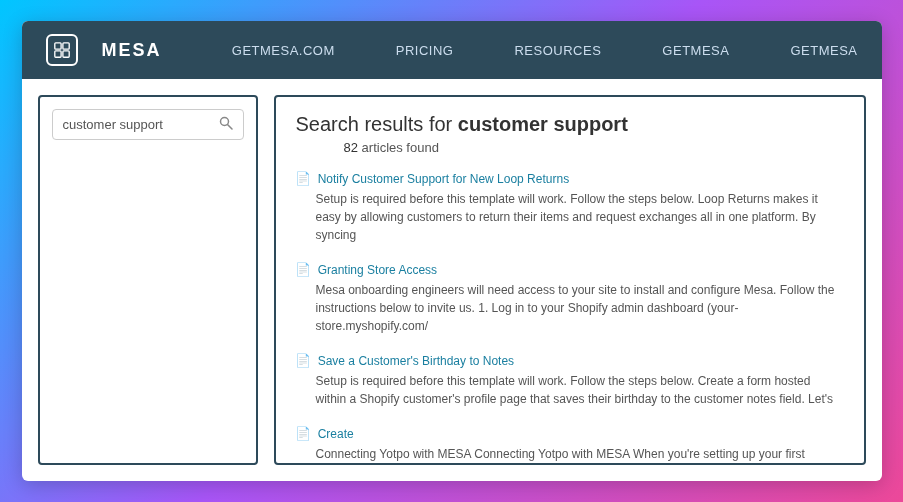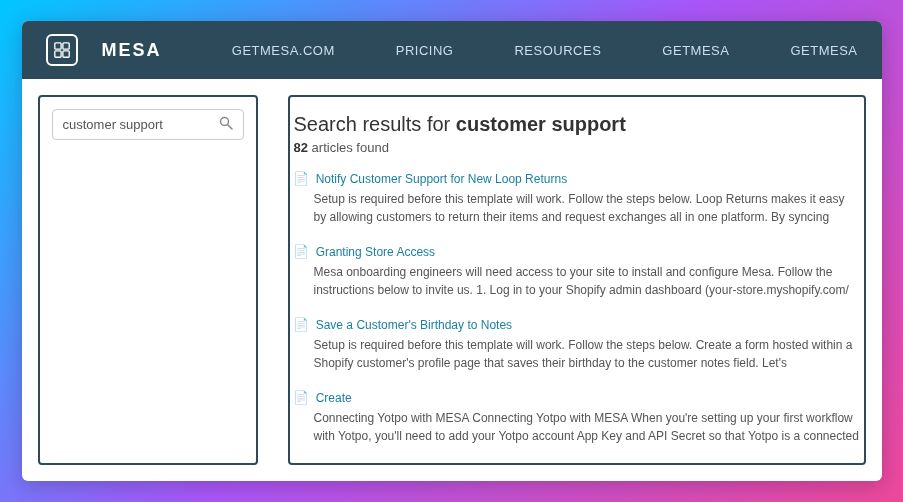--- a/index.html
+++ b/index.html
@@ -64,21 +64,21 @@
       font-size: 13px;
       letter-spacing: 0.5px;
       margin-left: 33px;
     }
     
     .main {
       display: flex;
       flex: 1;
       overflow: hidden;
       padding: 16px;
-      gap: 30px;
+      gap: 16px;
     }
     
     .sidebar {
       width: 220px;
       flex-shrink: 0;
       border: 2px solid #2d4a5a;
       border-radius: 4px;
       padding: 12px;
       display: flex;
       flex-direction: column;
@@ -102,40 +102,41 @@
     .search-icon-svg {
       color: #888;
       font-size: 14px;
       flex-shrink: 0;
     }
     
     .results-panel {
       flex: 1;
       border: 2px solid #2d4a5a;
       border-radius: 4px;
-      padding: 16px 4px;
+      padding: 16px 20px;
       overflow-y: auto;
     }
     .results-heading {
       font-size: 20px;
       color: #333;
       margin-bottom: 4px;
       font-weight: normal;
     }
     .results-heading strong {
       font-weight: bold;
     }
     .results-count {
       font-size: 13px;
       color: #555;
       margin-bottom: 16px;
     }
     .results-count strong {
-      font-weight: bold;
+      font-weight: normal;
       color: #333;
+      margin-left: 48px;
     }
     .result-item {
       margin-bottom: 18px;
     }
     .result-title {
       display: flex;
       align-items: center;
       gap: 6px;
       margin-bottom: 4px;
     }

